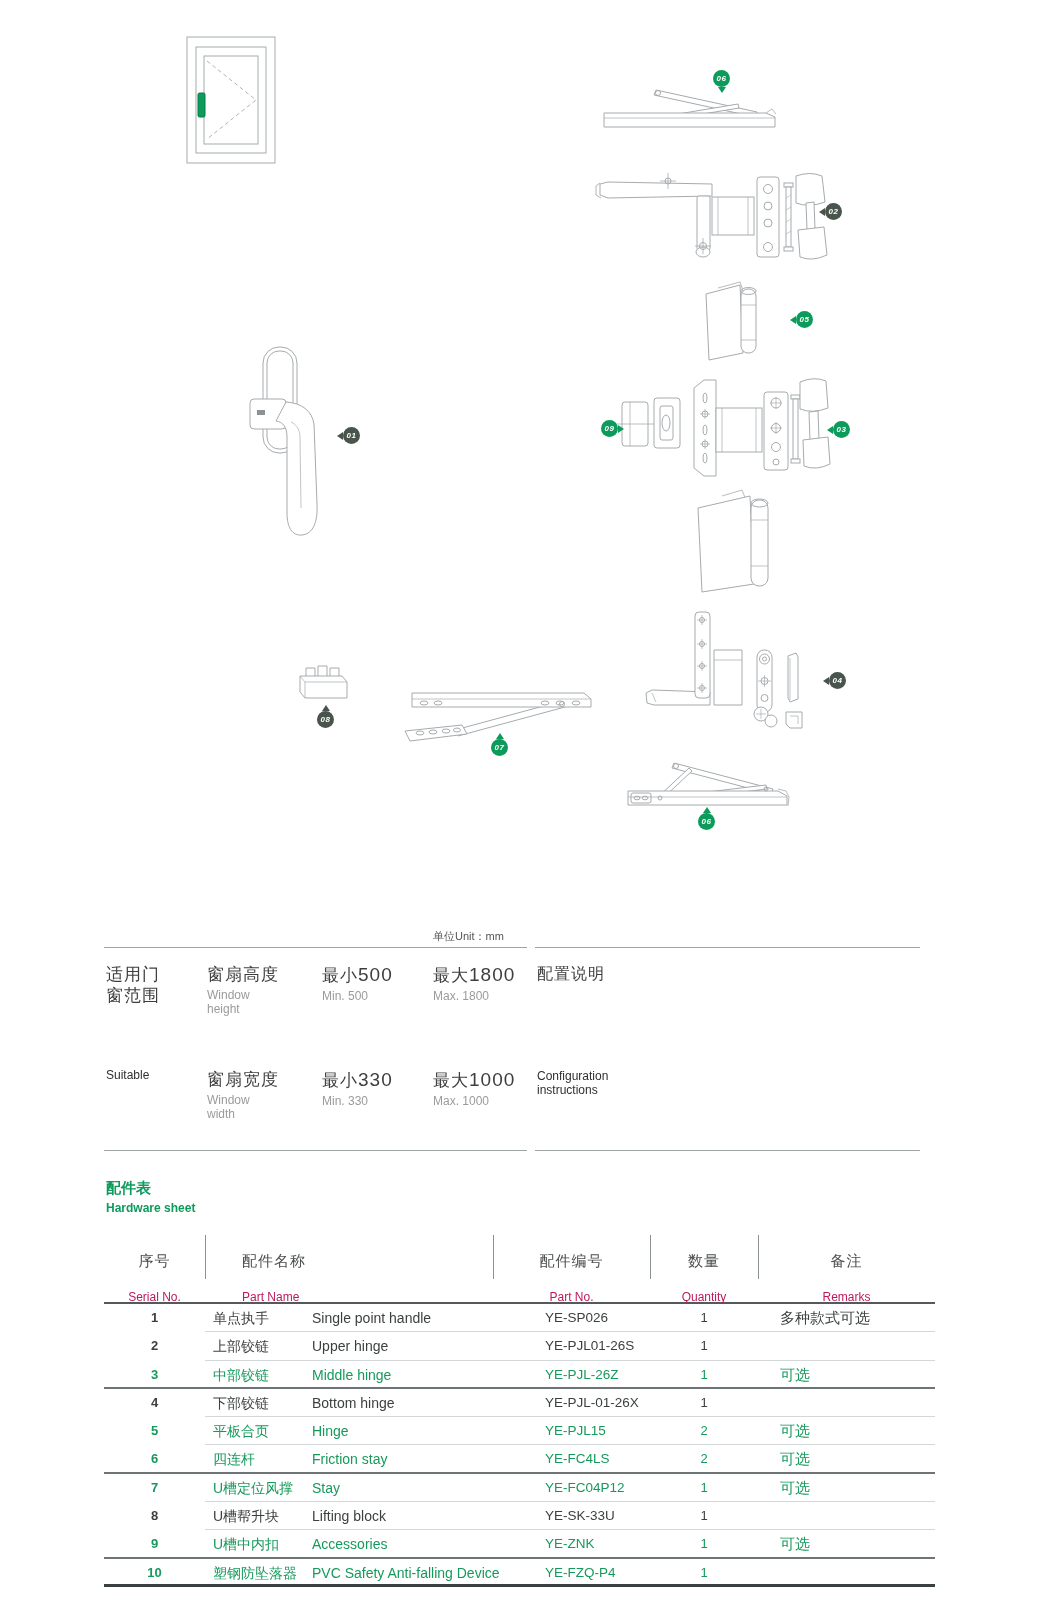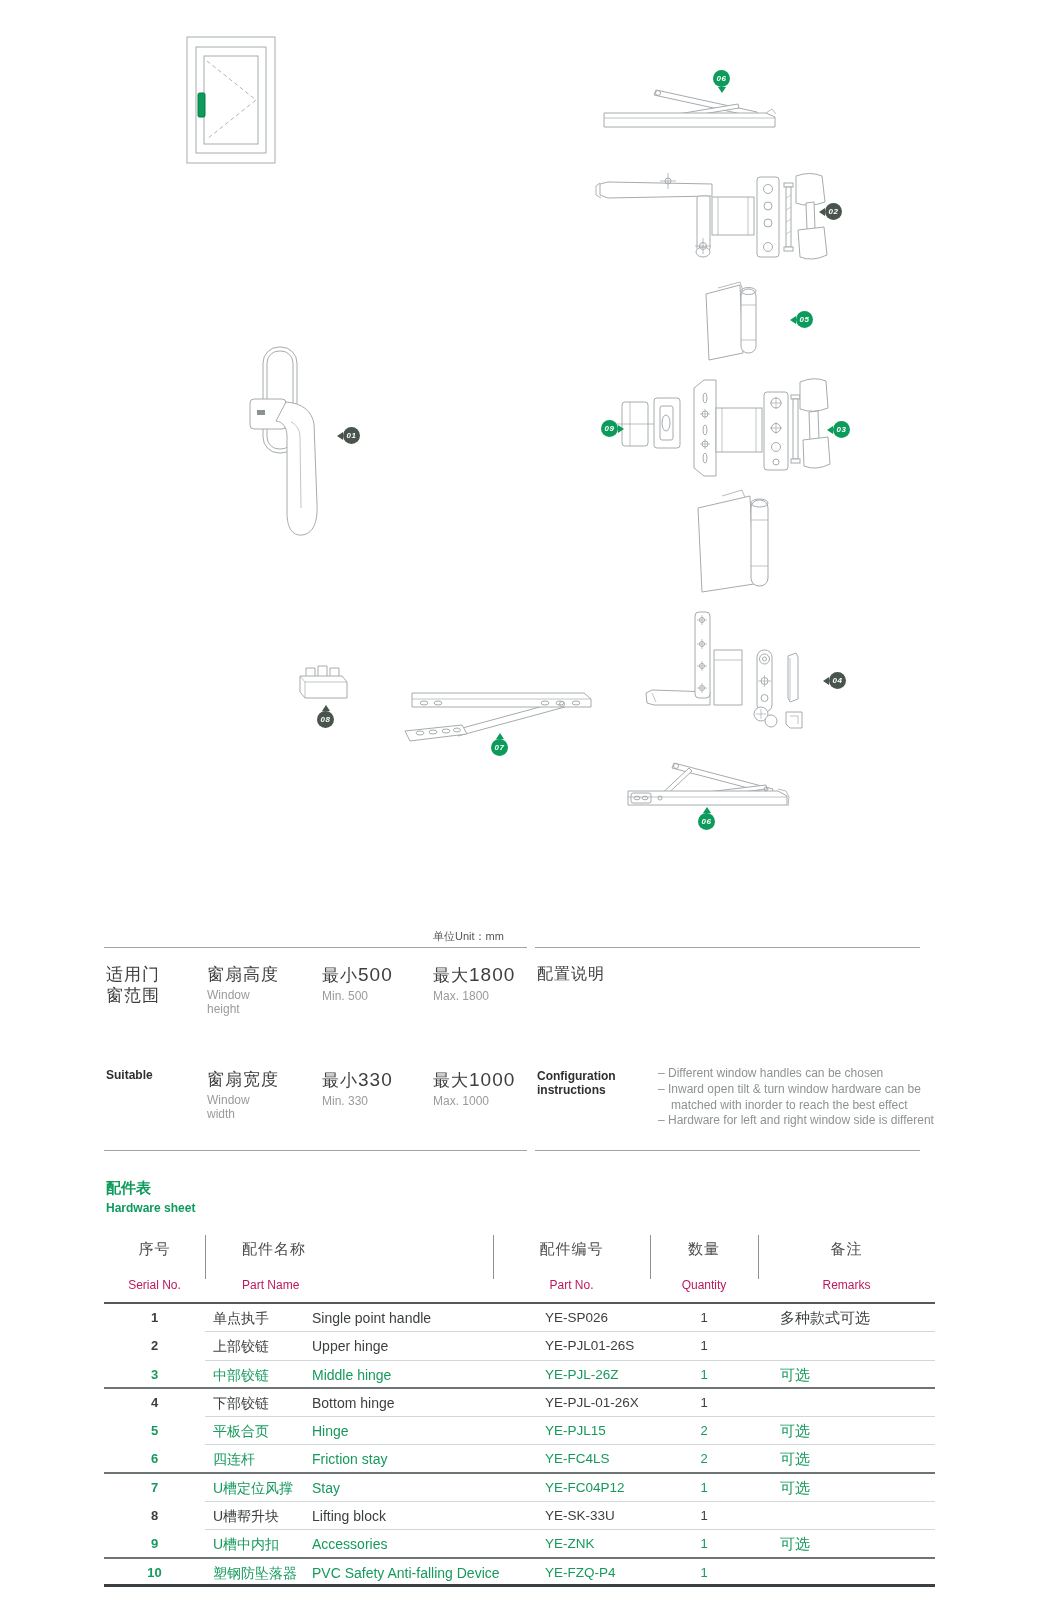--- a/index.html
+++ b/index.html
@@ -22,31 +22,31 @@
   .pin.green.tail-right::after{border-left-color:#0c9b5b;}
   .pin.green.tail-up::after{border-bottom-color:#0c9b5b;}
   .pin.green.tail-down::after{border-top-color:#0c9b5b;}
   .pin.dark.tail-left::after{border-right-color:#49544d;}
   .pin.dark.tail-up::after{border-bottom-color:#49544d;}
   
   .rule{position:absolute;height:1px;background:#9fa4a6;}
   .unit-note{font-size:11px;color:#555;}
   .cn-title{font-size:17px;color:#3e3e3e;letter-spacing:1px;line-height:21px;}
   .en-sub{font-size:12px;color:#9b9b9b;line-height:13.5px;margin-top:4px;}
-  .en-bold{font-size:12px;font-weight:bold;color:#2f2f2f;line-height:14px;}
+  .en-bold{font-size:12px;font-weight:normal;color:#2f2f2f;line-height:14px;}
   .spec-val .v{font-size:19px;}
   .note-cn .note-line{font-size:14px;color:#4a4a4a;line-height:23.5px;white-space:nowrap;}
   .note-en .note-line{font-size:12px;color:#8d9294;line-height:15.8px;white-space:nowrap;}
   .note-line.indent{padding-left:13px;}
   
   .sheet-title-cn{font-size:15px;font-weight:700;color:#0c9b5b;}
   .sheet-title-en{font-size:12px;font-weight:bold;color:#0c9b5b;}
   .htable{position:absolute;left:104px;top:1233px;width:831px;}
   .thead{position:relative;height:69px;border-bottom:2px solid #55595a;}
-  .th{position:absolute;white-space:nowrap;}
+  .th{position:absolute;white-space:nowrap;margin-top:12px;}
   .th .cn{font-size:15px;color:#4a4d4e;letter-spacing:1px;}
   .th .en{font-size:12px;color:#be185d;}
   .tick{position:absolute;top:2px;height:44px;width:1px;background:#8d9294;}
   .trow{position:relative;height:28.3px;}
   .trow::after{content:"";position:absolute;left:101px;right:0;bottom:0;height:1px;background:#d4d7d8;}
   .trow.group-end::after{left:0;height:2px;background:#6e7476;}
   .trow.last::after{left:0;height:3px;background:#3a4042;}
   .cell{position:absolute;top:0;line-height:28px;white-space:nowrap;color:#3c3f40;}
   .c-serial{left:0;width:101px;text-align:center;font-weight:bold;font-size:13px;}
   .c-cn{left:109px;font-size:14px;}
@@ -294,26 +294,20 @@
     <div class="cn-title"><span>最小</span><span class="v">330</span></div>
     <div class="en-sub">Min. 330</div>
   </div>
   <div class="abs spec-val" style="left:433px;top:1069px">
     <div class="cn-title"><span>最大</span><span class="v">1000</span></div>
     <div class="en-sub">Max. 1000</div>
   </div>
 
   <div class="abs" style="left:537px;top:964px;font-size:16px;color:#3e3e3e;letter-spacing:1px">配置说明</div>
   <div class="abs en-bold" style="left:537px;top:1069px;width:92px">Configuration instructions</div>
-  <div class="abs note-en" style="left:658px;top:1066px">
-      <div class="note-line">– Different window handles can be chosen</div>
-      <div class="note-line">– Inward open tilt &amp; turn window hardware can be</div>
-      <div class="note-line indent">matched with inorder to reach the best effect</div>
-      <div class="note-line">– Hardware for left and right window side is different</div>
-    </div>
 
   <div class="rule" style="left:104px;top:1150px;width:423px"></div>
   <div class="rule" style="left:535px;top:1150px;width:385px"></div>
 
   <div class="abs sheet-title-cn" style="left:106px;top:1179px">配件表</div>
   <div class="abs sheet-title-en" style="left:106px;top:1201px">Hardware sheet</div>
 
   <div class="htable">
     <div class="thead">
       <div class="th" style="left:0;width:101px;text-align:center;top:7px"><span class="cn">序号</span></div>

